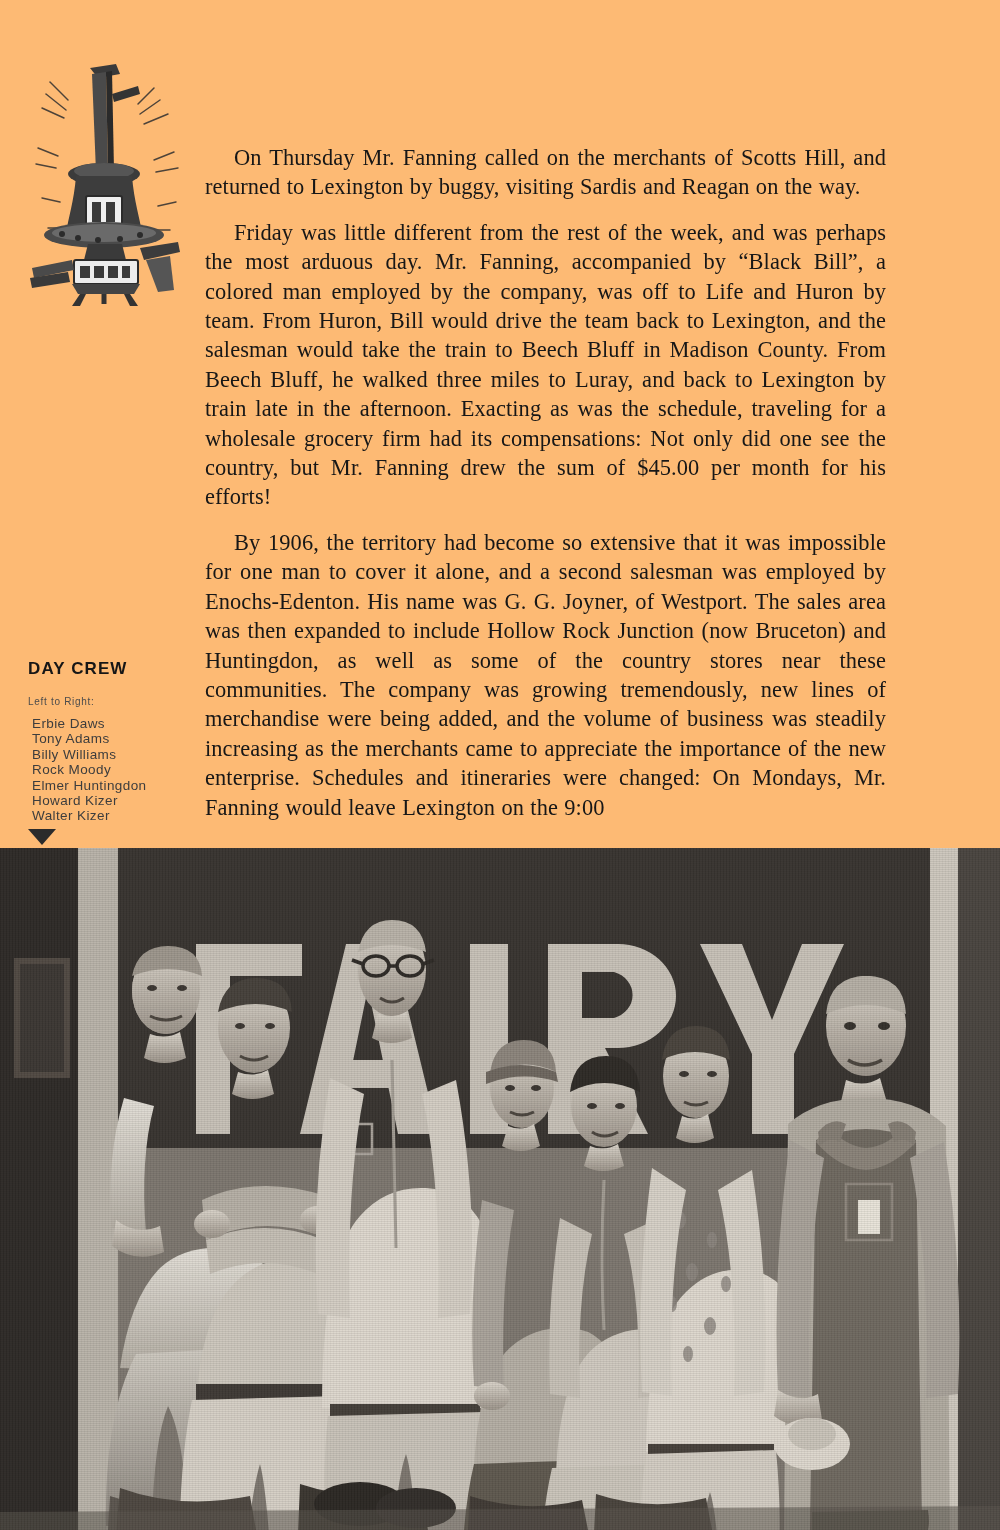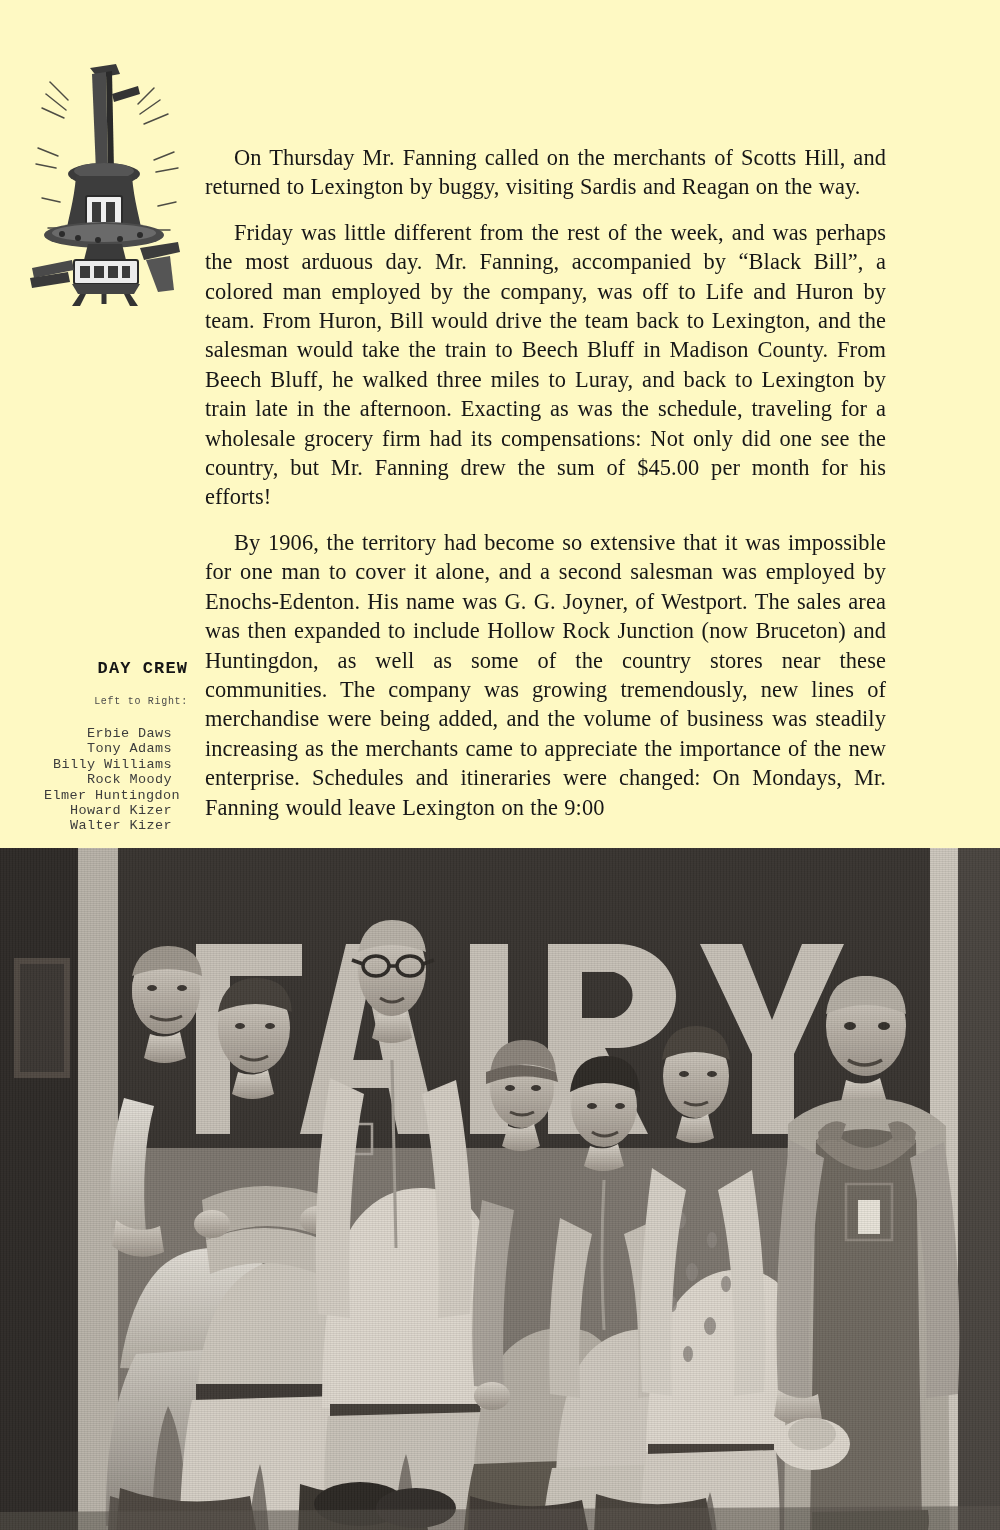--- a/index.html
+++ b/index.html
@@ -14,21 +14,21 @@
     position: relative;
     overflow: hidden;
     font-family: "Liberation Serif", serif;
     color: #1a1a1a;
   }
 
   
   .page {
     position: absolute;
     inset: 0;
-    background: #fef9c3;
+    background: #fdba74;
     padding-left: 39px;
   }
 
   
   .stove-figure {
     position: absolute;
     left: 28px;
     top: 52px;
     width: 160px;
     height: 255px;
@@ -55,41 +55,40 @@
   }
   .body-paragraph + .body-paragraph { margin-top: 16px; }
   .body-paragraph.last-clipped { }
 
   
   .photo-caption {
     position: absolute;
     left: 28px;
     top: 660px;
     width: 160px;
-    font-family: Liberation Mono, monospace;
-    text-align: right;
+    font-family: Liberation Sans, sans-serif;
   }
   .caption-title {
     font-size: 17px;
     font-weight: bold;
     letter-spacing: 1.1px;
     color: #161616;
     margin: 0 0 6px 0;
     line-height: 18px;
   }
   .caption-subtitle {
     font-size: 10px;
     letter-spacing: 0.7px;
     color: #4c4c4c;
     margin: 16px 0 6px 0;
     line-height: 16px;
   }
   .caption-names {
     list-style: none;
-    margin: 16px;
+    margin: 4px;
     padding: 0;
   }
   .caption-names li {
     font-size: 13.5px;
     line-height: 15.4px;
     letter-spacing: 0.4px;
     color: #3d3d3d;
     white-space: nowrap;
   }
   .caption-arrow {

